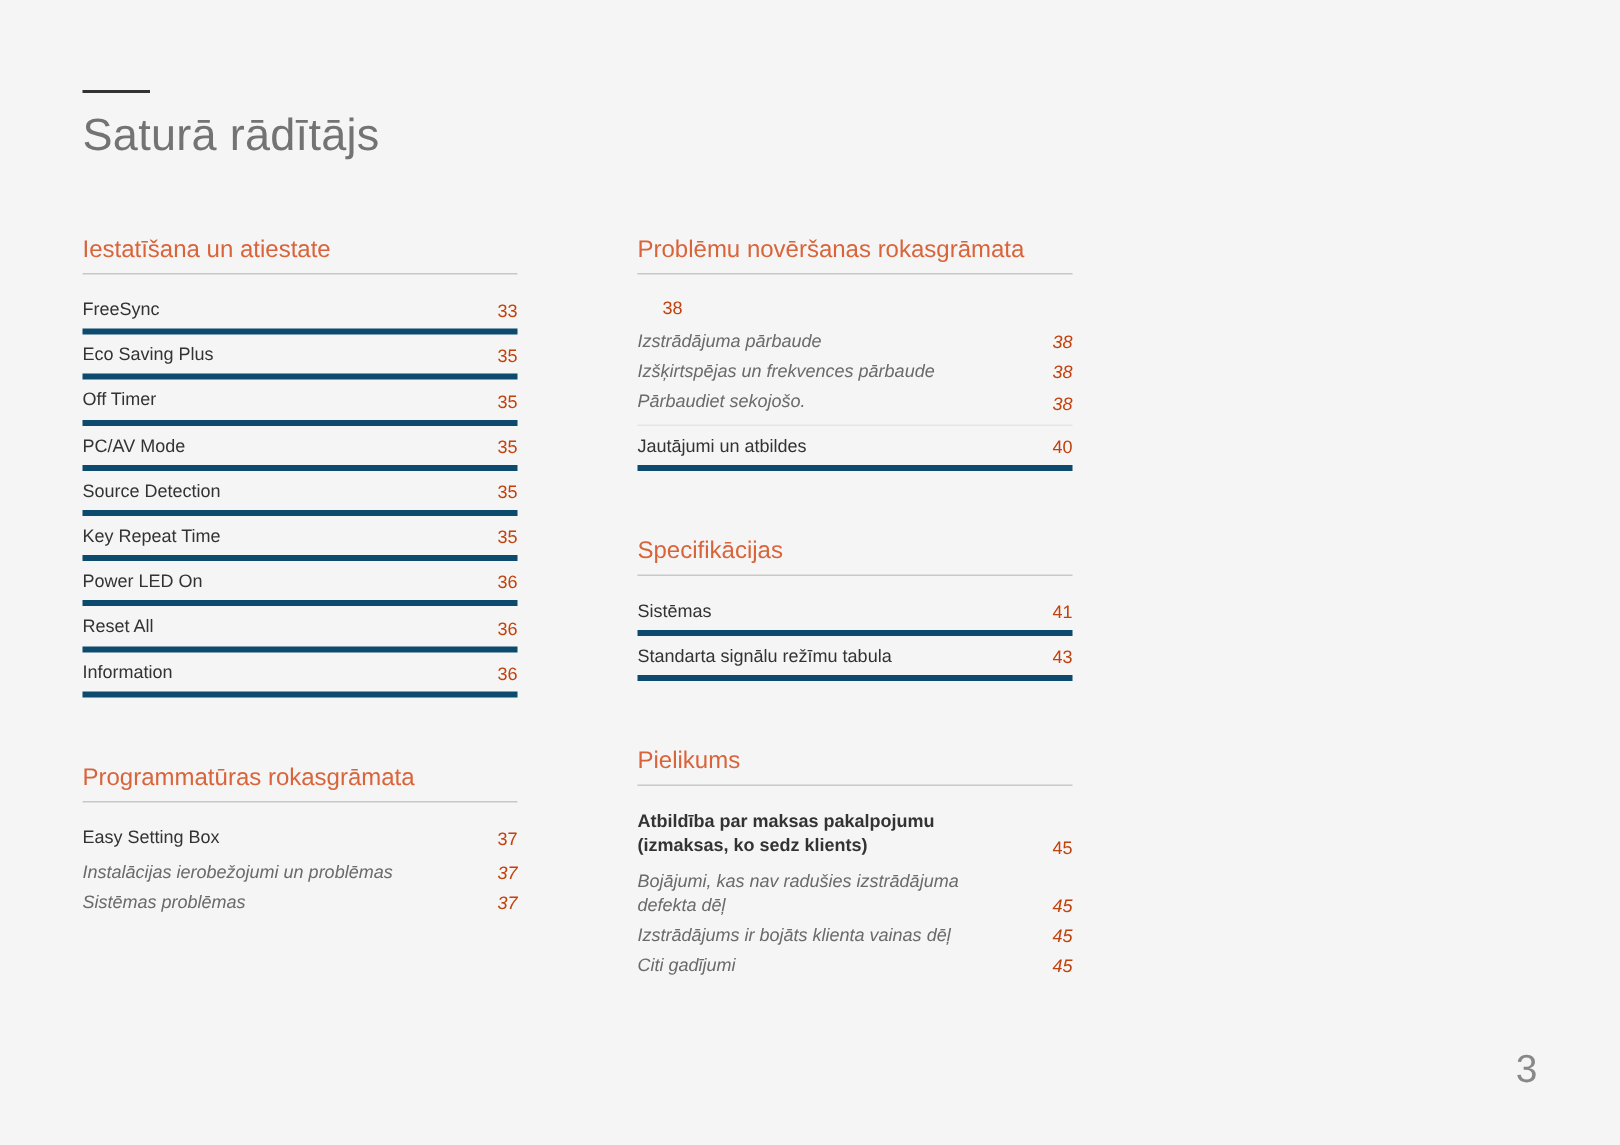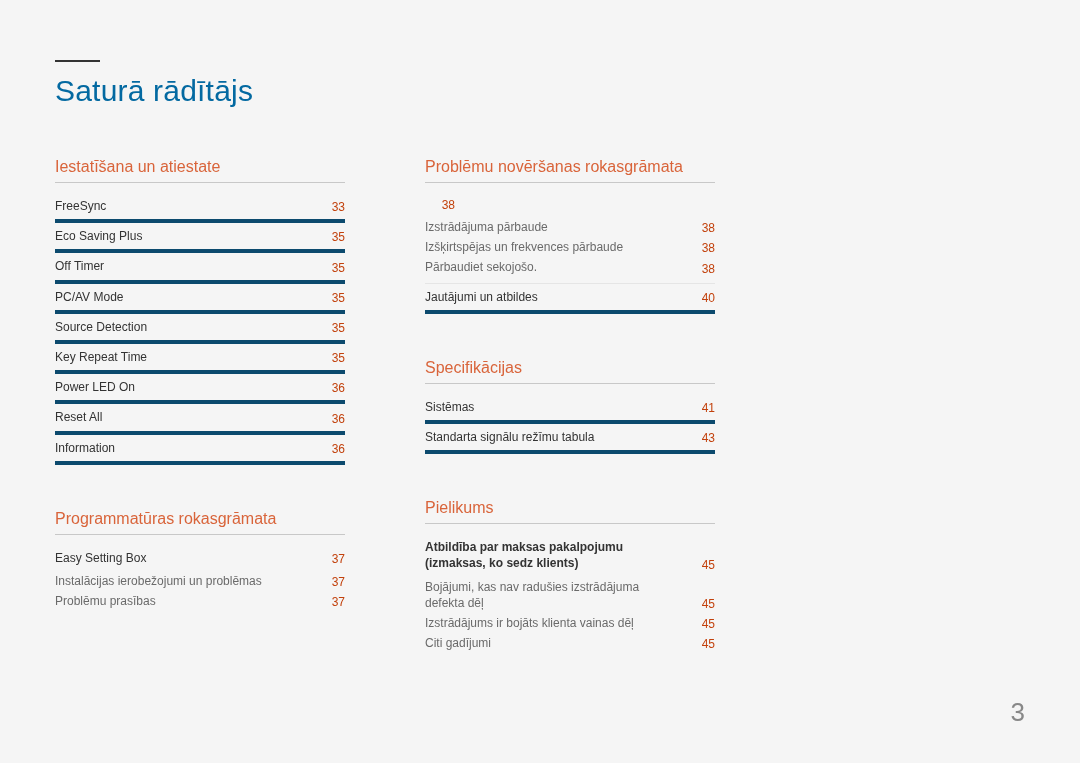--- a/index.html
+++ b/index.html
@@ -13,21 +13,21 @@
     }
     .top-bar {
       width: 45px;
       height: 2px;
       background: #333;
       margin-bottom: 12px;
     }
     .page-title {
       font-size: 30px;
       font-weight: 400;
-      color: #0369a1;
+      color: #737373;
       margin-bottom: 50px;
       letter-spacing: 0.2px;
     }
     .columns {
       display: flex;
       gap: 80px;
     }
     .col {
       width: 290px;
     }
@@ -64,20 +64,21 @@
       text-align: right;
       color: #c2410c;
     }
     .subentry {
       display: flex;
       justify-content: space-between;
       align-items: flex-end;
       padding: 2px 0;
       font-size: 12px;
       color: #6a6a6a;
+      font-style: italic;
     }
     .subentry .entry-label {
       flex: 1;
       padding-right: 10px;
       line-height: 1.35;
     }
     .subentry .entry-page {
       width: 30px;
       text-align: right;
     }
@@ -149,21 +150,21 @@
         <div class="entry noborder">
           <span class="entry-label">Easy Setting Box</span>
           <span class="entry-page">37</span>
         </div>
         <div>
           <div class="subentry">
             <span class="entry-label">Instalācijas ierobežojumi un problēmas</span>
             <span class="entry-page">37</span>
           </div>
           <div class="subentry">
-            <span class="entry-label">Problēmu prasības</span>
+            <span class="entry-label">Sistēmas problēmas</span>
             <span class="entry-page">37</span>
           </div>
         </div>
       </div>
     </div>
   <div class="col" id="rightCol">
       <div class="section">
         <div class="section-title">Problēmu novēršanas rokasgrāmata</div>
         <div class="entry noborder">
           <span class="entry-page">38</span>

